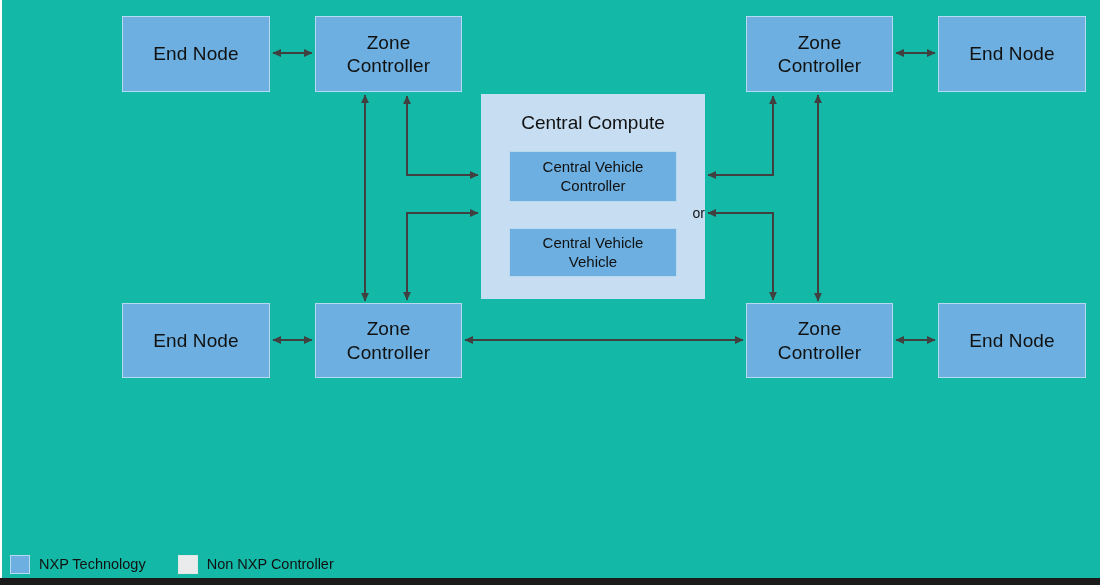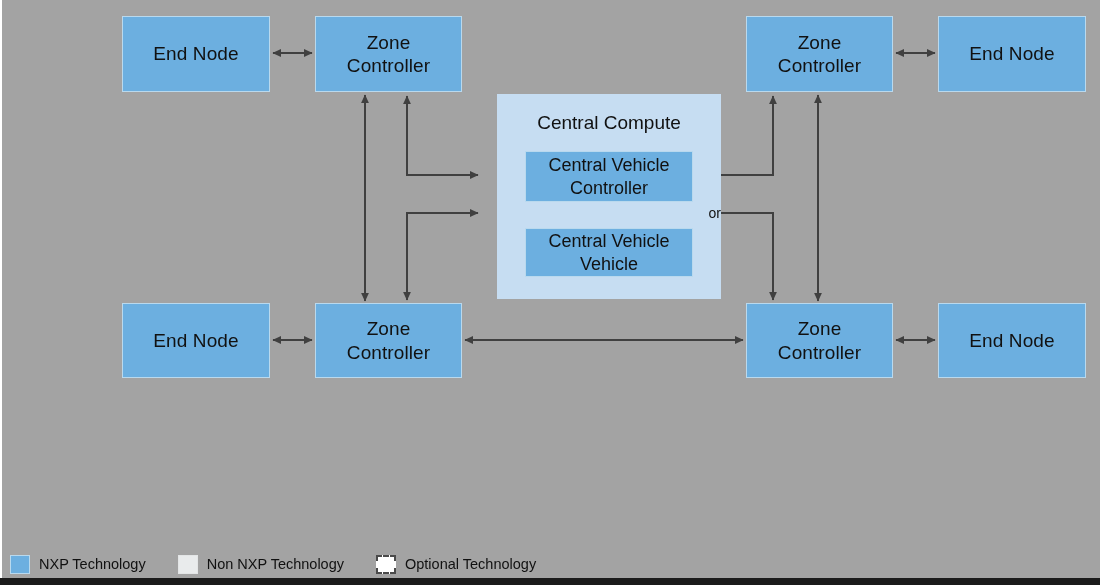--- a/index.html
+++ b/index.html
@@ -7,21 +7,21 @@
     padding: 0;
     background: #ffffff;
   }
   body {
     font-family: "Liberation Sans", sans-serif;
   }
   #canvas {
     position: relative;
     width: 1100px;
     height: 585px;
-    background: #a3a3a3;
+    background: #14b8a6;
     overflow: hidden;
   }
   .node-box {
     position: absolute;
     background: #6CAFE0;
     border: 1px solid #b9d9ee;
     box-sizing: border-box;
     display: flex;
     align-items: center;
     justify-content: center;
@@ -49,21 +49,21 @@
   .cc-box {
     position: absolute;
     background: #6CAFE0;
     border: 1px solid #b9d9ee;
     box-sizing: border-box;
     display: flex;
     align-items: center;
     justify-content: center;
     text-align: center;
     color: #111111;
-    font-size: 18px;
+    font-size: 15px;
     line-height: 1.25;
   }
   .cc-or {
     position: absolute;
     left: 0;
     right: 0;
     text-align: right;
     font-size: 14px;
     color: #111111;
   }
@@ -173,21 +173,21 @@
 
   <div class="node-box" style="left:746px; top:16px; width:147px; height:76px; flex-direction:column;">
     <span>Zone</span>
     <span>Controller</span>
   </div>
 
   <div class="node-box" style="left:938px; top:16px; width:148px; height:76px;">
     <span>End Node</span>
   </div>
 
-  <div class="cc-panel" style="left:481px; top:94px; width:224px; height:205px;margin-left:16px;">
+  <div class="cc-panel" style="left:481px; top:94px; width:224px; height:205px;">
     <div class="cc-title">Central Compute</div>
 
     <div class="cc-box" style="left:28px; top:57px; width:168px; height:51px; flex-direction:column;">
       <span>Central Vehicle</span>
       <span>Controller</span>
     </div>
 
     <div class="cc-or" style="top:111px;">or</div>
 
     <div class="cc-box" style="left:28px; top:134px; width:168px; height:49px; flex-direction:column;">
@@ -214,24 +214,20 @@
     <span>End Node</span>
   </div>
 
   <div class="legend">
     <div class="legend-item">
       <span class="legend-swatch sw-nxp"></span>
       <span class="legend-label">NXP Technology</span>
     </div>
     <div class="legend-item">
       <span class="legend-swatch sw-nonnxp"></span>
-      <span class="legend-label">Non NXP Technology</span>
-    </div>
-    <div class="legend-item">
-      <span class="legend-swatch sw-optional"></span>
-      <span class="legend-label">Optional Technology</span>
+      <span class="legend-label">Non NXP Controller</span>
     </div>
   </div>
 
   <div class="left-stripe"></div>
   <div class="bottom-bar"></div>
 
 </div>
 
 </body></html>

